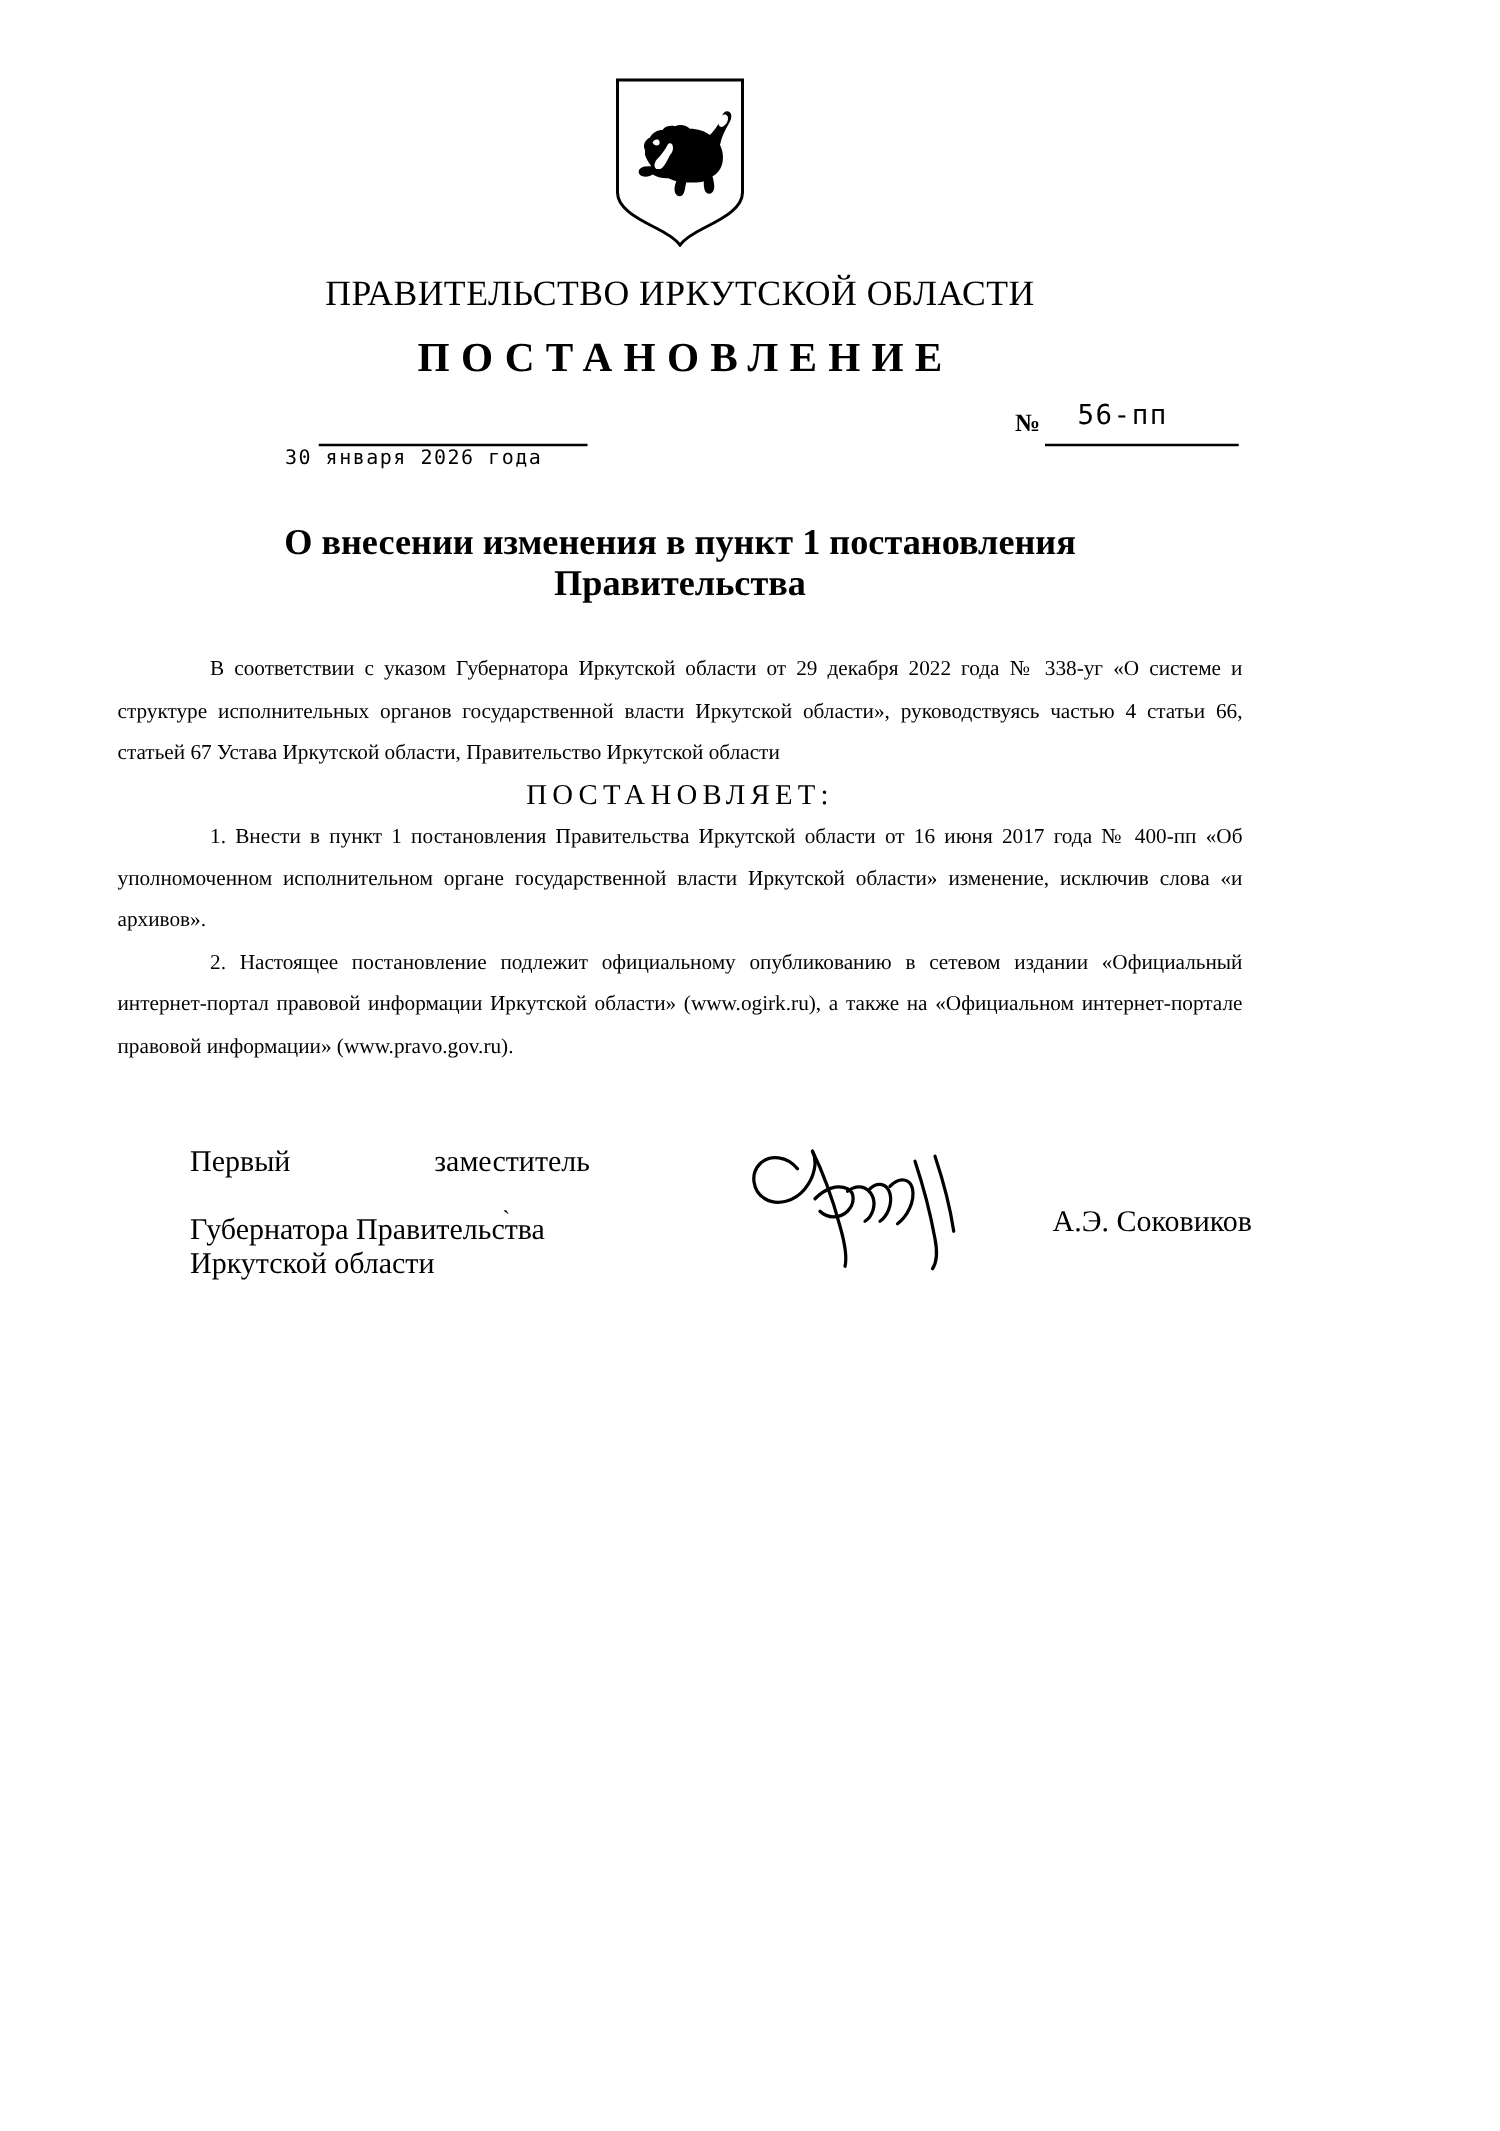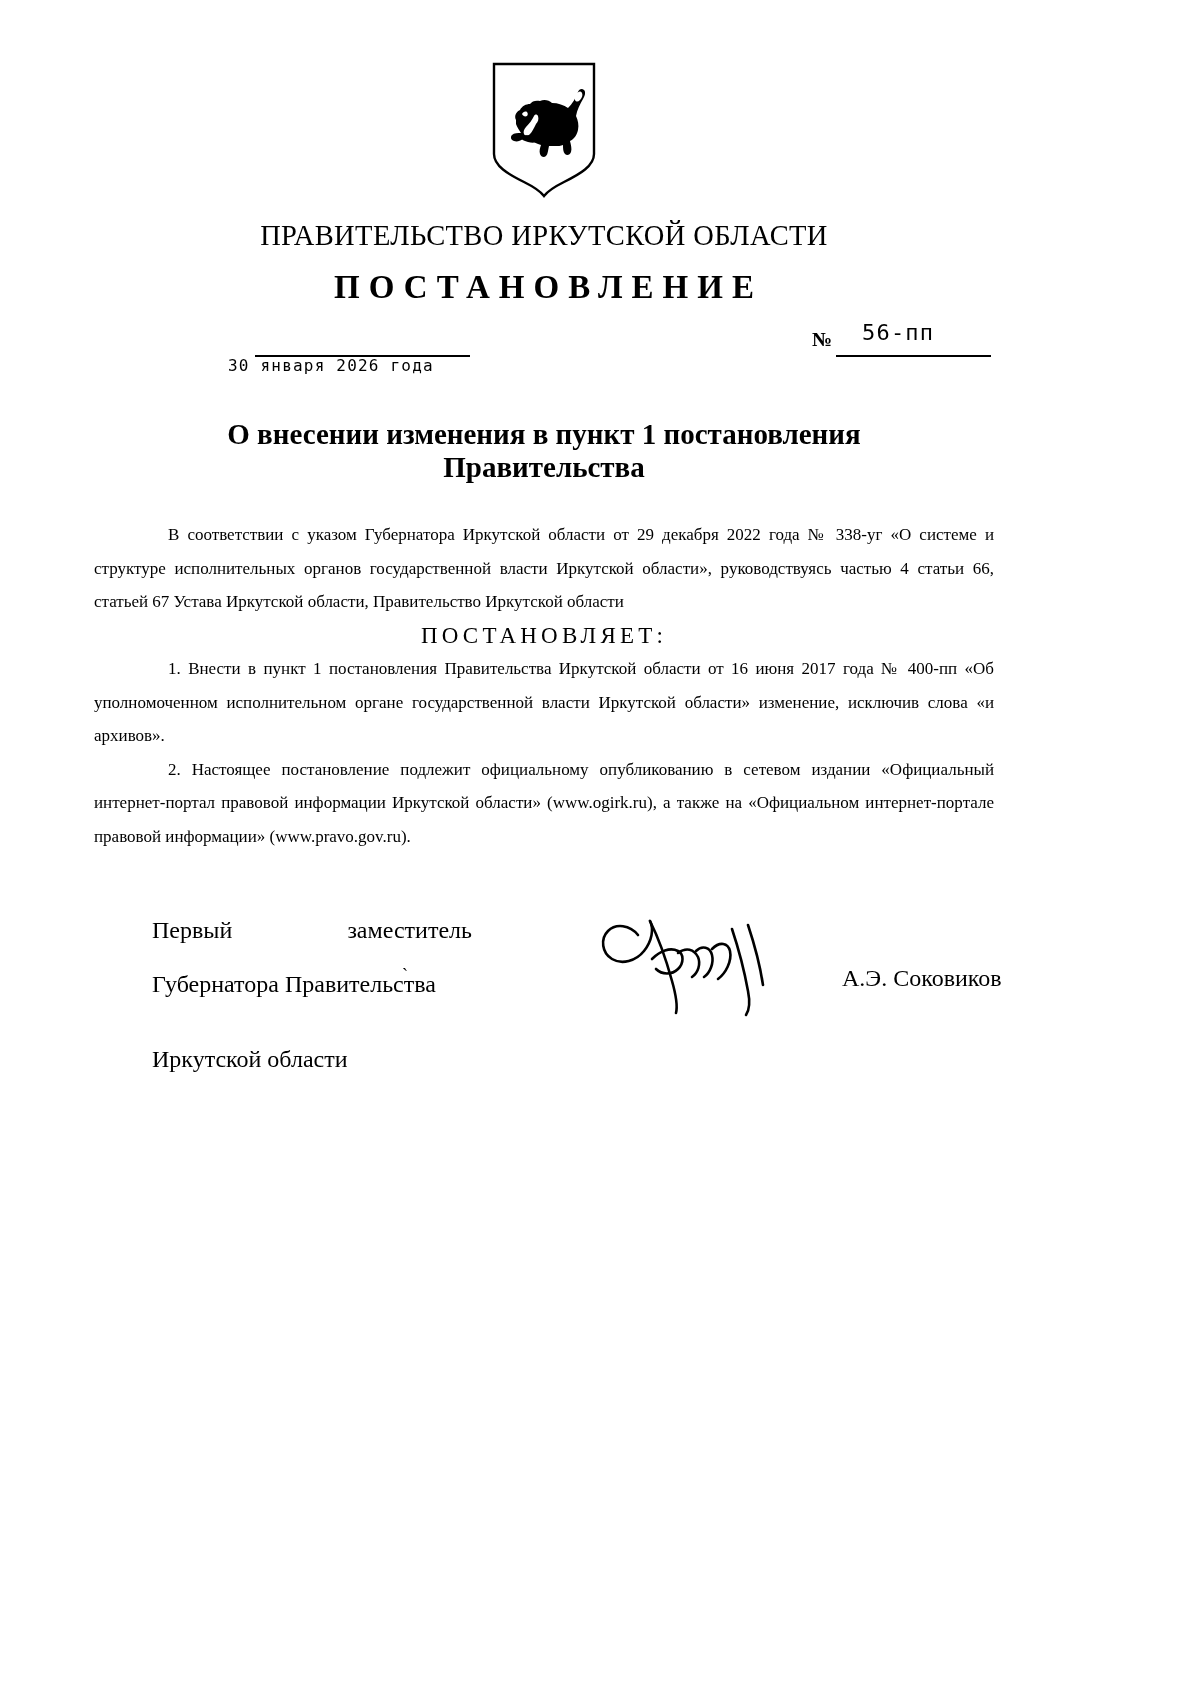--- a/index.html
+++ b/index.html
@@ -233,21 +233,21 @@
     <p class="para indent">В соответствии с указом Губернатора Иркутской области от 29 декабря 2022 года № 338-уг «О системе и структуре исполнительных органов государственной власти Иркутской области», руководствуясь частью 4 статьи 66, статьей 67 Устава Иркутской области, Правительство Иркутской области</p>
     <div class="decree-word">ПОСТАНОВЛЯЕТ:</div>
     <p class="para indent">1. Внести в пункт 1 постановления Правительства Иркутской области от 16 июня 2017 года № 400-пп «Об уполномоченном исполнительном органе государственной власти Иркутской области» изменение, исключив слова «и архивов».</p>
     <p class="para indent">2. Настоящее постановление подлежит официальному опубликованию в сетевом издании «Официальный интернет-портал правовой информации Иркутской области» (www.ogirk.ru), а также на «Официальном интернет-портале правовой информации» (www.pravo.gov.ru).</p>
   </div>
 
   <div class="sign-block">
     <div class="sign-title">
       <span class="spread">Первый заместитель</span>
       <span>Губернатора Правительства</span>
-      <span style="display:block;margin-top:48px;">Иркутской области</span>
+      <span style="display:block;">Иркутской области</span>
     </div>
     <div class="tick">`</div>
 
     <svg class="signature-svg" viewBox="0 0 190 115" xmlns="http://www.w3.org/2000/svg">
       <g fill="none" stroke="#000000" stroke-width="2.6" stroke-linecap="round" stroke-linejoin="round">
         <path d="M46 28 C38 18 24 16 16 24 C8 32 10 46 20 52 C30 58 44 54 52 44
                  C60 34 62 22 58 14"></path>
         <path d="M58 14 C66 30 74 52 80 74 C84 88 86 98 84 106"></path>
         <path d="M60 52 C68 44 78 40 86 44 C92 47 92 56 86 62 C80 68 70 68 64 62"></path>
         <path d="M86 46 C94 40 102 42 106 50 C109 57 106 66 100 70"></path>

